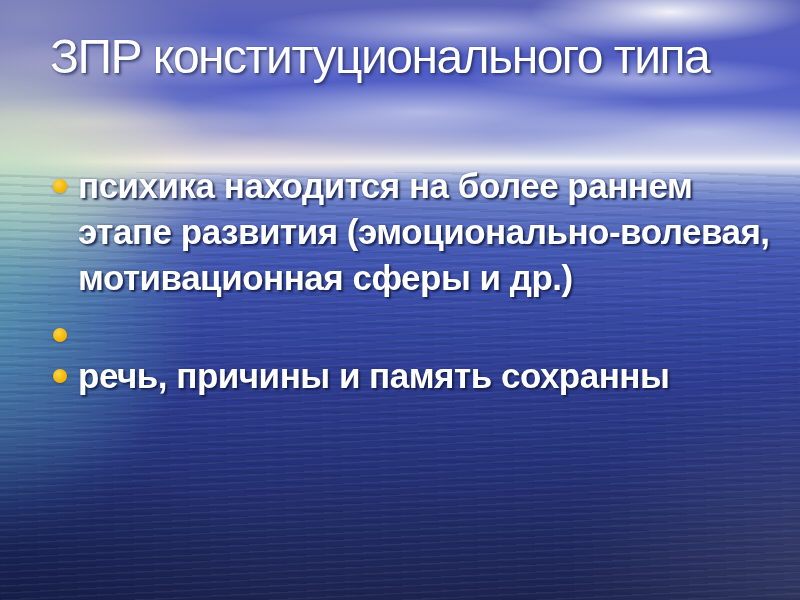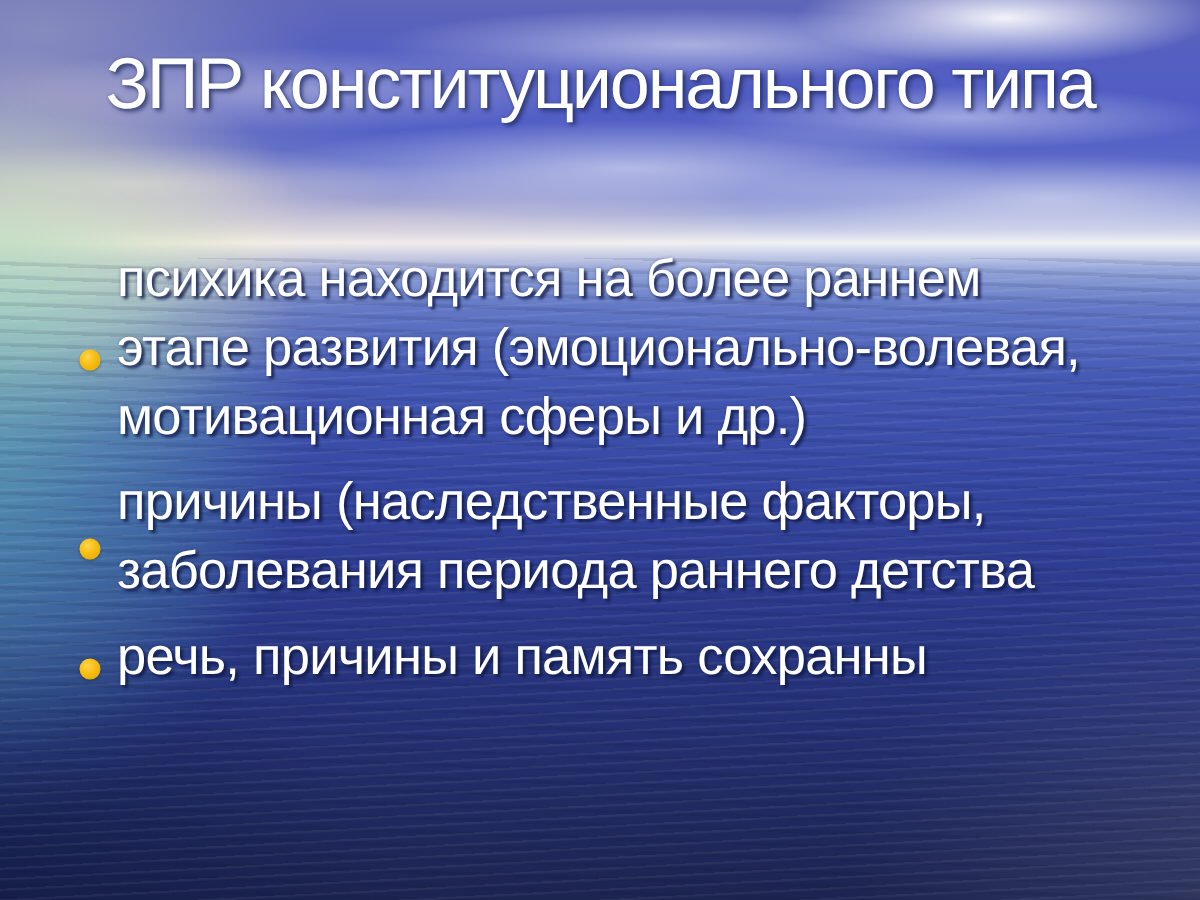--- a/index.html
+++ b/index.html
@@ -85,38 +85,38 @@
       repeating-linear-gradient(2deg,
         rgba(8,16,50,0.10) 0px, rgba(8,16,50,0.10) 2px,
         rgba(8,16,50,0) 3px, rgba(8,16,50,0) 9px);
   }
   
   .title {
     position: absolute;
     top: 26px;
     left: 50px;
     right: 50px;
-    text-align: center;
     font-size: 48px;
     line-height: 62px;
     letter-spacing: -1.5px;
     color: #ffffff;
     text-shadow: 2px 2px 3px rgba(30,40,90,0.70), 0 0 2px rgba(40,50,100,0.45);
   }
   
   .content {
     position: absolute;
     top: 163px;
     left: 53px;
     right: 12px;
   }
   .bullet-item {
     display: flex;
-    align-items: center;
+    align-items: flex-start;
     margin-bottom: 11px;
+    font-weight: bold;
   }
   .bullet-dot {
     flex: none;
     width: 14px;
     height: 14px;
     margin-top: 16px;
     margin-right: 11px;
     border-radius: 50%;
     background: radial-gradient(circle at 38% 35%, #ffd64e 0%, #f6bb0c 48%, #e9a400 100%);
     box-shadow: 0 1px 2px rgba(30,30,10,0.35);
@@ -147,22 +147,20 @@
 
     <div class="bullet-item">
       <span class="bullet-dot"></span>
       <span class="bullet-text">психика находится на более раннем
 этапе развития (эмоционально-волевая,
 мотивационная сферы и др.)</span>
     </div>
 
     <div class="bullet-item">
       <span class="bullet-dot"></span>
-      <span class="bullet-text">причины (наследственные факторы,
-заболевания периода раннего детства</span>
     </div>
 
 
     <div class="bullet-item">
       <span class="bullet-dot"></span>
       <span class="bullet-text">речь, причины и память сохранны</span>
     </div>
 
   </div>
 </div>

